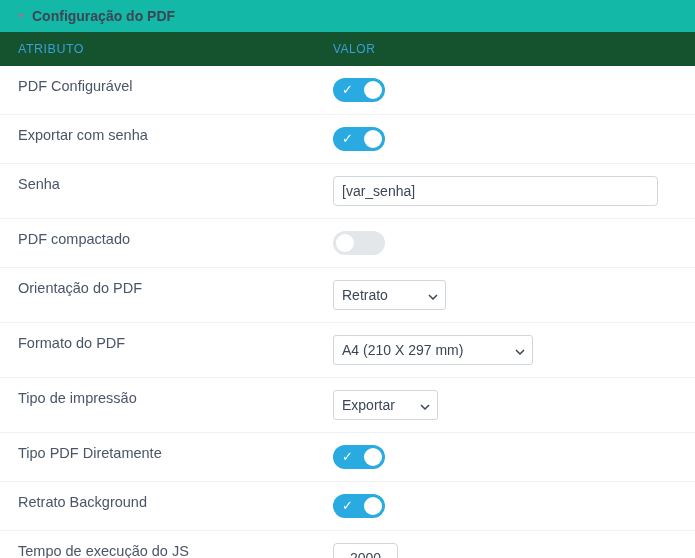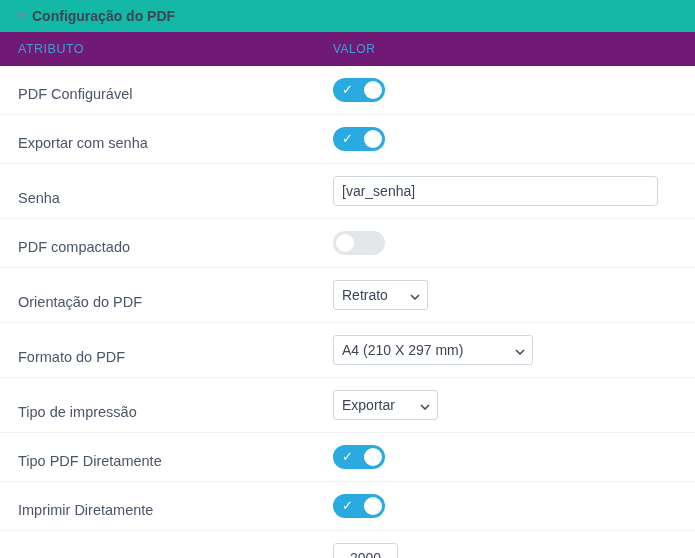--- a/index.html
+++ b/index.html
@@ -17,40 +17,40 @@
     gap: 6px;
   }
   .panel-header .title {
     font-weight: 600;
     color: #3b4656;
     font-size: 14px;
   }
   .panel-header svg { flex-shrink: 0; }
   .subheader {
     display: flex;
-    background: #701a75;
+    background: #14532d;
     padding: 10px 18px;
   }
   .subheader .col-attr {
     width: 315px;
     color: #3b9ed8;
     font-size: 12.5px;
     letter-spacing: 0.5px;
     font-weight: 500;
   }
   .subheader .col-val {
     flex: 1;
     color: #3b9ed8;
     font-size: 12px;
     letter-spacing: 0.5px;
     font-weight: 500;
   }
   .row {
     display: flex;
-    align-items: flex-end;
+    align-items: flex-start;
     padding: 12px 18px;
     border-bottom: 1px solid #f0f2f4;
   }
   .row .label {
     width: 315px;
     color: #4a5568;
     font-size: 14.5px;
   }
   .row .control {
     flex: 1;
@@ -117,21 +117,21 @@
     position: relative;
     display: inline-block;
   }
   .select-wrap .caret {
     position: absolute;
     right: 8px;
     top: 50%;
     transform: translateY(-50%);
     pointer-events: none;
   }
-  .w95 { width: 95px; }
+  .w95 { width: 113px; }
   .w200 { width: 200px; }
   .w105 { width: 105px; }
 </style>
 </head>
 <body>
 
 <div class="panel-header">
   <span>
     <svg width="10" height="10" viewBox="0 0 10 10">
         <path d="M1 3 L5 7 L9 3 Z" fill="#7a8593"></path>
@@ -227,21 +227,21 @@
   <div class="label">Tipo PDF Diretamente</div>
   <div class="control">
     <span class="toggle on">
       <span class="check">✓</span>
       <span class="knob"></span>
     </span>
   </div>
 </div>
 
 <div class="row">
-  <div class="label">Imprimir Diretamente</div>
+  <div class="label">Retrato Background</div>
   <div class="control">
     <span class="toggle on">
       <span class="check">✓</span>
       <span class="knob"></span>
     </span>
   </div>
 </div>
 
 <div class="row">
   <div class="label">Tempo de execução do JS</div>

